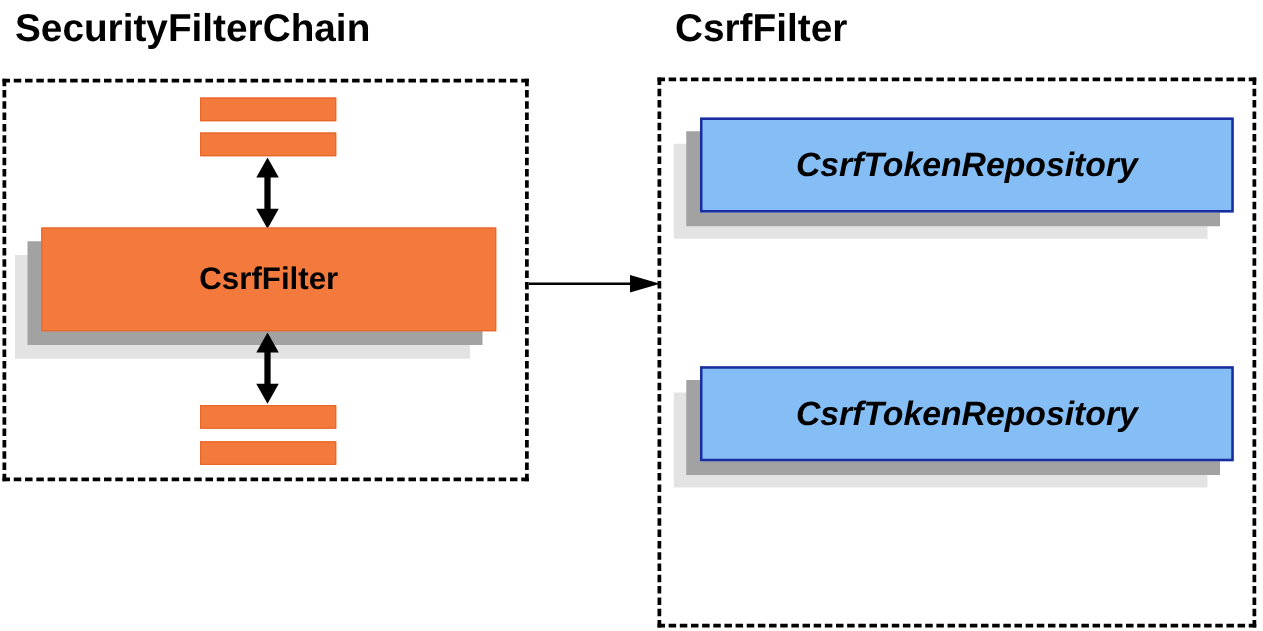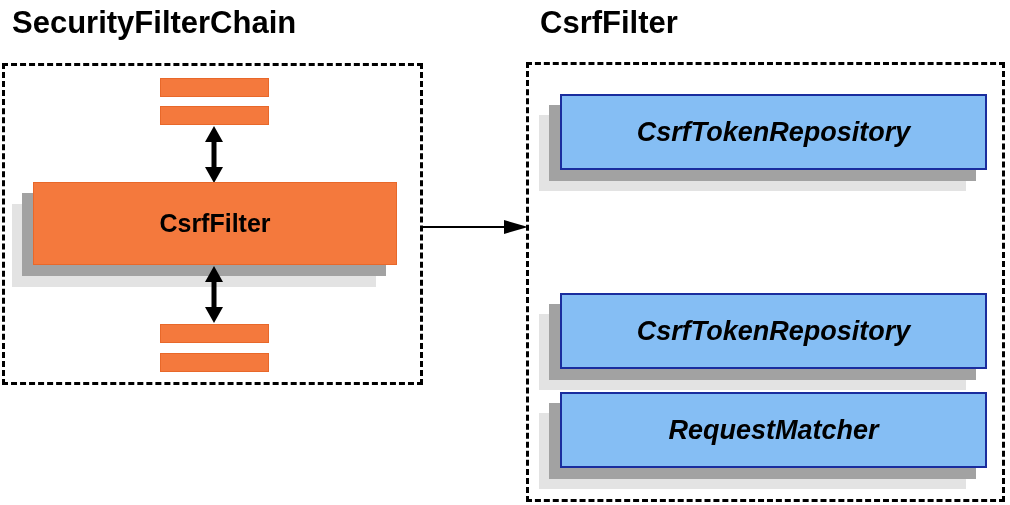--- a/index.html
+++ b/index.html
@@ -134,17 +134,14 @@
     <line x1="0" y1="8" x2="83" y2="8"></line>
     <polygon points="105,8 81,1 81,15"></polygon>
   </svg>
 
   <div class="blue-node" style="top:94px">
     <span class="node-label">CsrfTokenRepository</span>
   </div>
   <div class="blue-node" style="top:293px">
     <span class="node-label">CsrfTokenRepository</span>
   </div>
-  <div class="blue-node" style="top:392px">
-    <span class="node-label">RequestMatcher</span>
-  </div>
 
 </div>
 
 </body></html>

